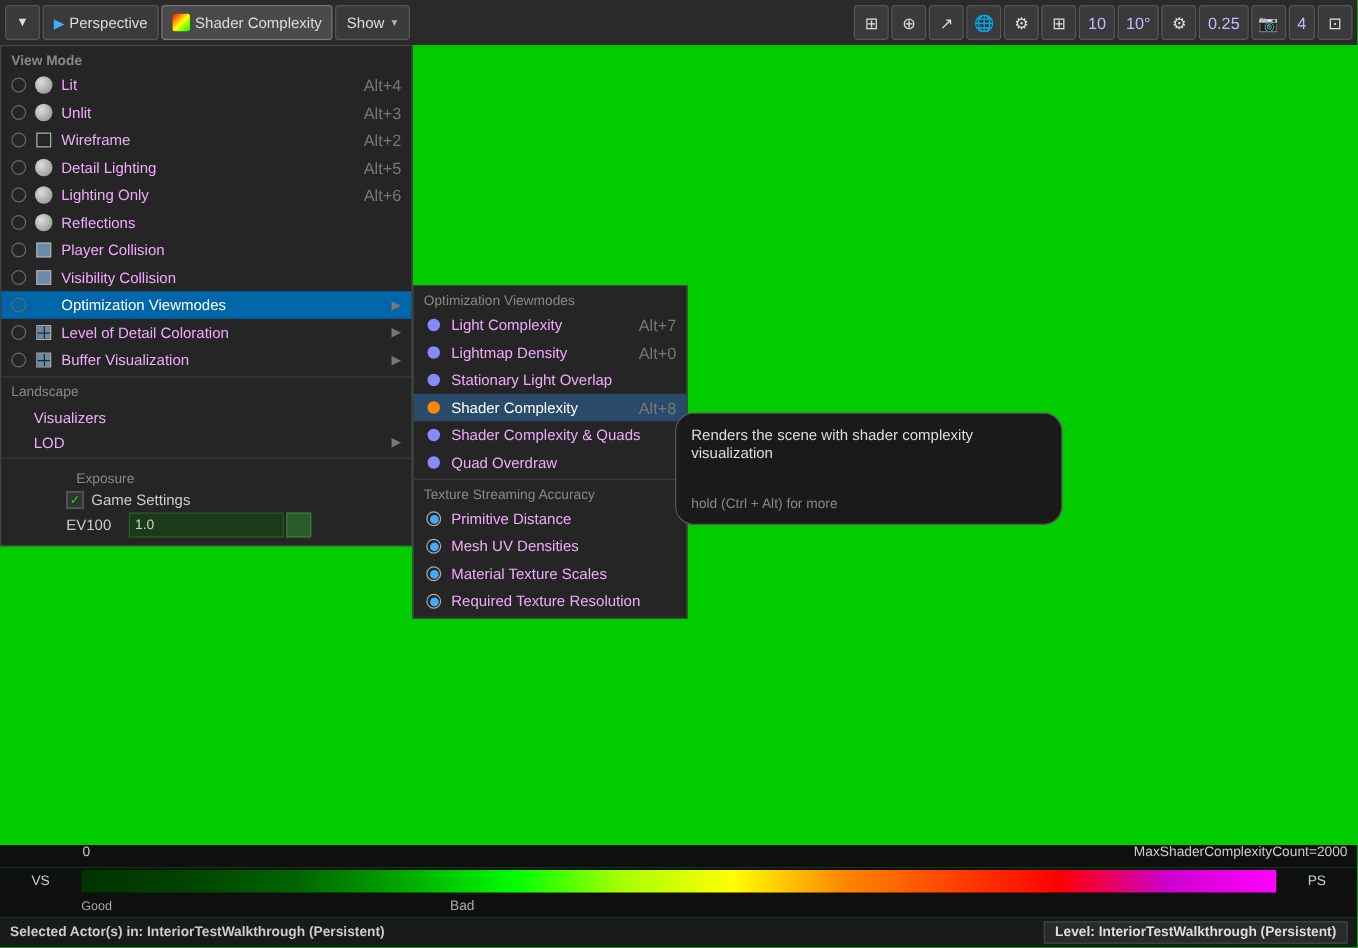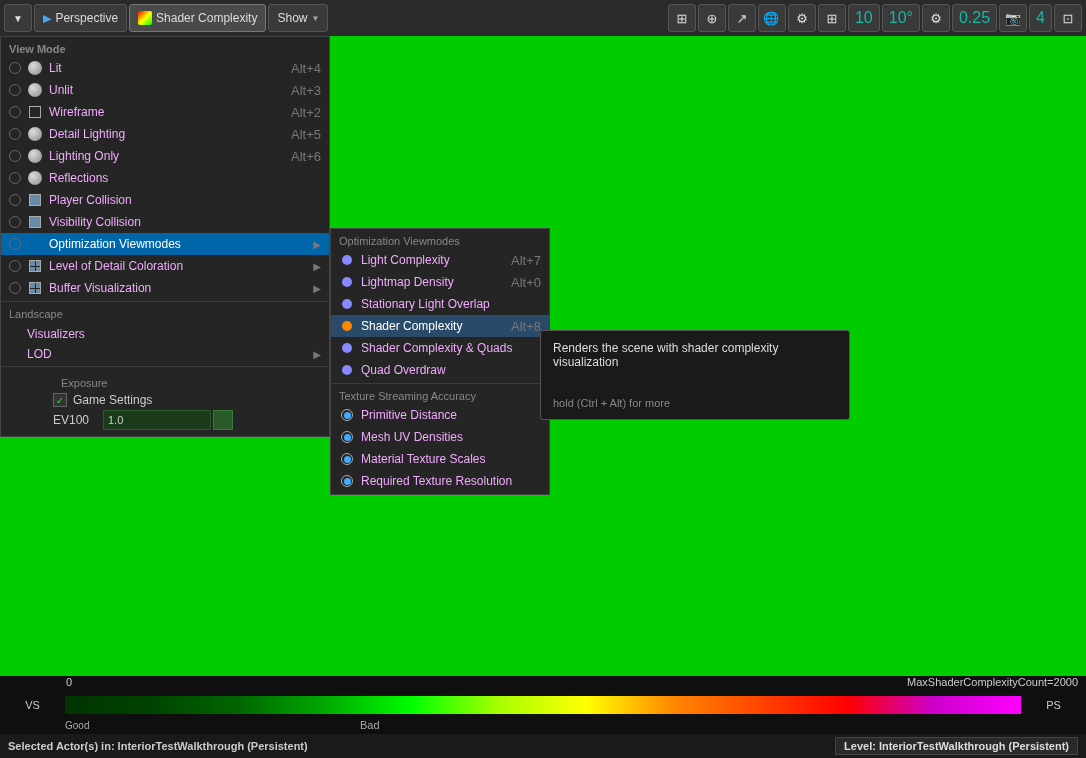--- a/index.html
+++ b/index.html
@@ -67,22 +67,22 @@
       cursor: pointer;
       font-size: 13px;
     }
 
     .toolbar-num-btn {
       height: 28px;
       padding: 0 6px;
       border-radius: 3px;
       border: 1px solid #555;
       background: #3a3a3a;
-      color: #14b8a6;
-      font-size: 16px;
+      color: #c4b5fd;
+      font-size: 13px;
       display: flex;
       align-items: center;
       gap: 3px;
       cursor: pointer;
     }
 
     
     .dropdown-arrow {
       font-size: 8px;
       color: #aaa;
@@ -194,21 +194,21 @@
     }
 
     
     #tooltip {
       position: absolute;
       top: 330px;
       left: 540px;
       width: 310px;
       background: #1a1a1a;
       border: 1px solid #555;
-      border-radius: 3px;
+      border-radius: 15px;
       padding: 10px 12px;
       z-index: 300;
       color: #ddd;
     }
 
     #tooltip .tooltip-title {
       font-size: 12px;
       color: #ddd;
       margin-bottom: 4px;
     }
@@ -283,21 +283,21 @@
       align-items: center;
       margin-top: 3px;
       color: #ccc;
     }
 
     .ev100-label {
       width: 50px;
     }
 
     .ev100-input {
-      width: 108px;
+      width: 124px;
       height: 20px;
       background: #1a3a1a;
       border: 1px solid #2a5a2a;
       color: #ccc;
       padding: 0 4px;
       font-size: 11px;
     }
 
     
     .menu-item.shader-selected {

